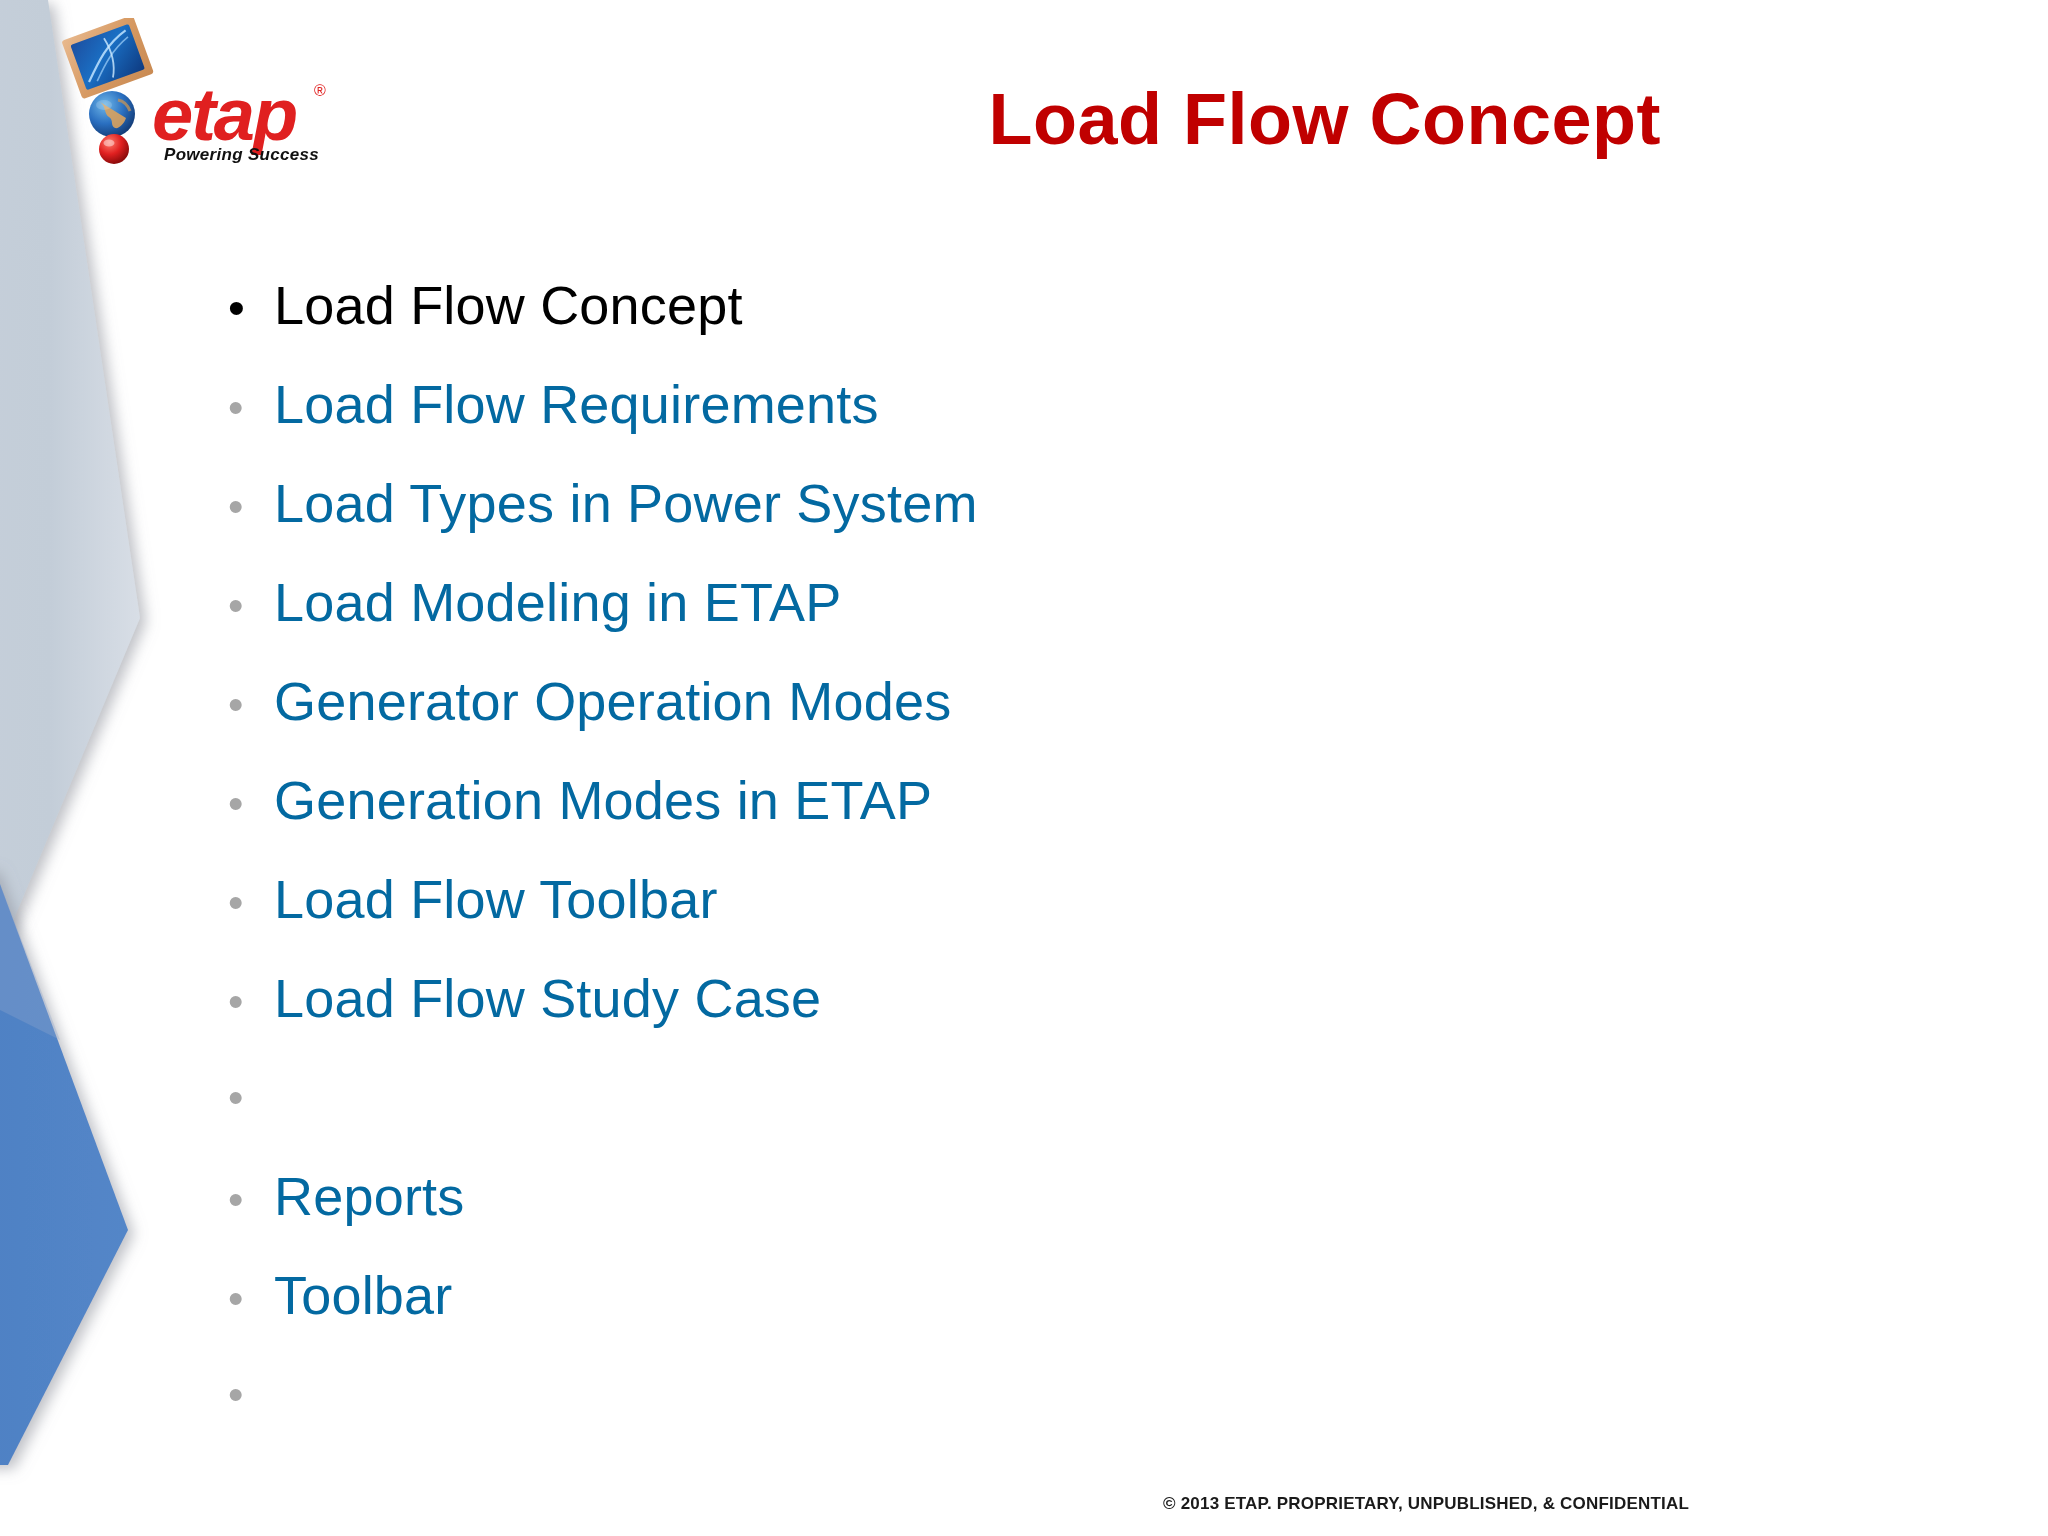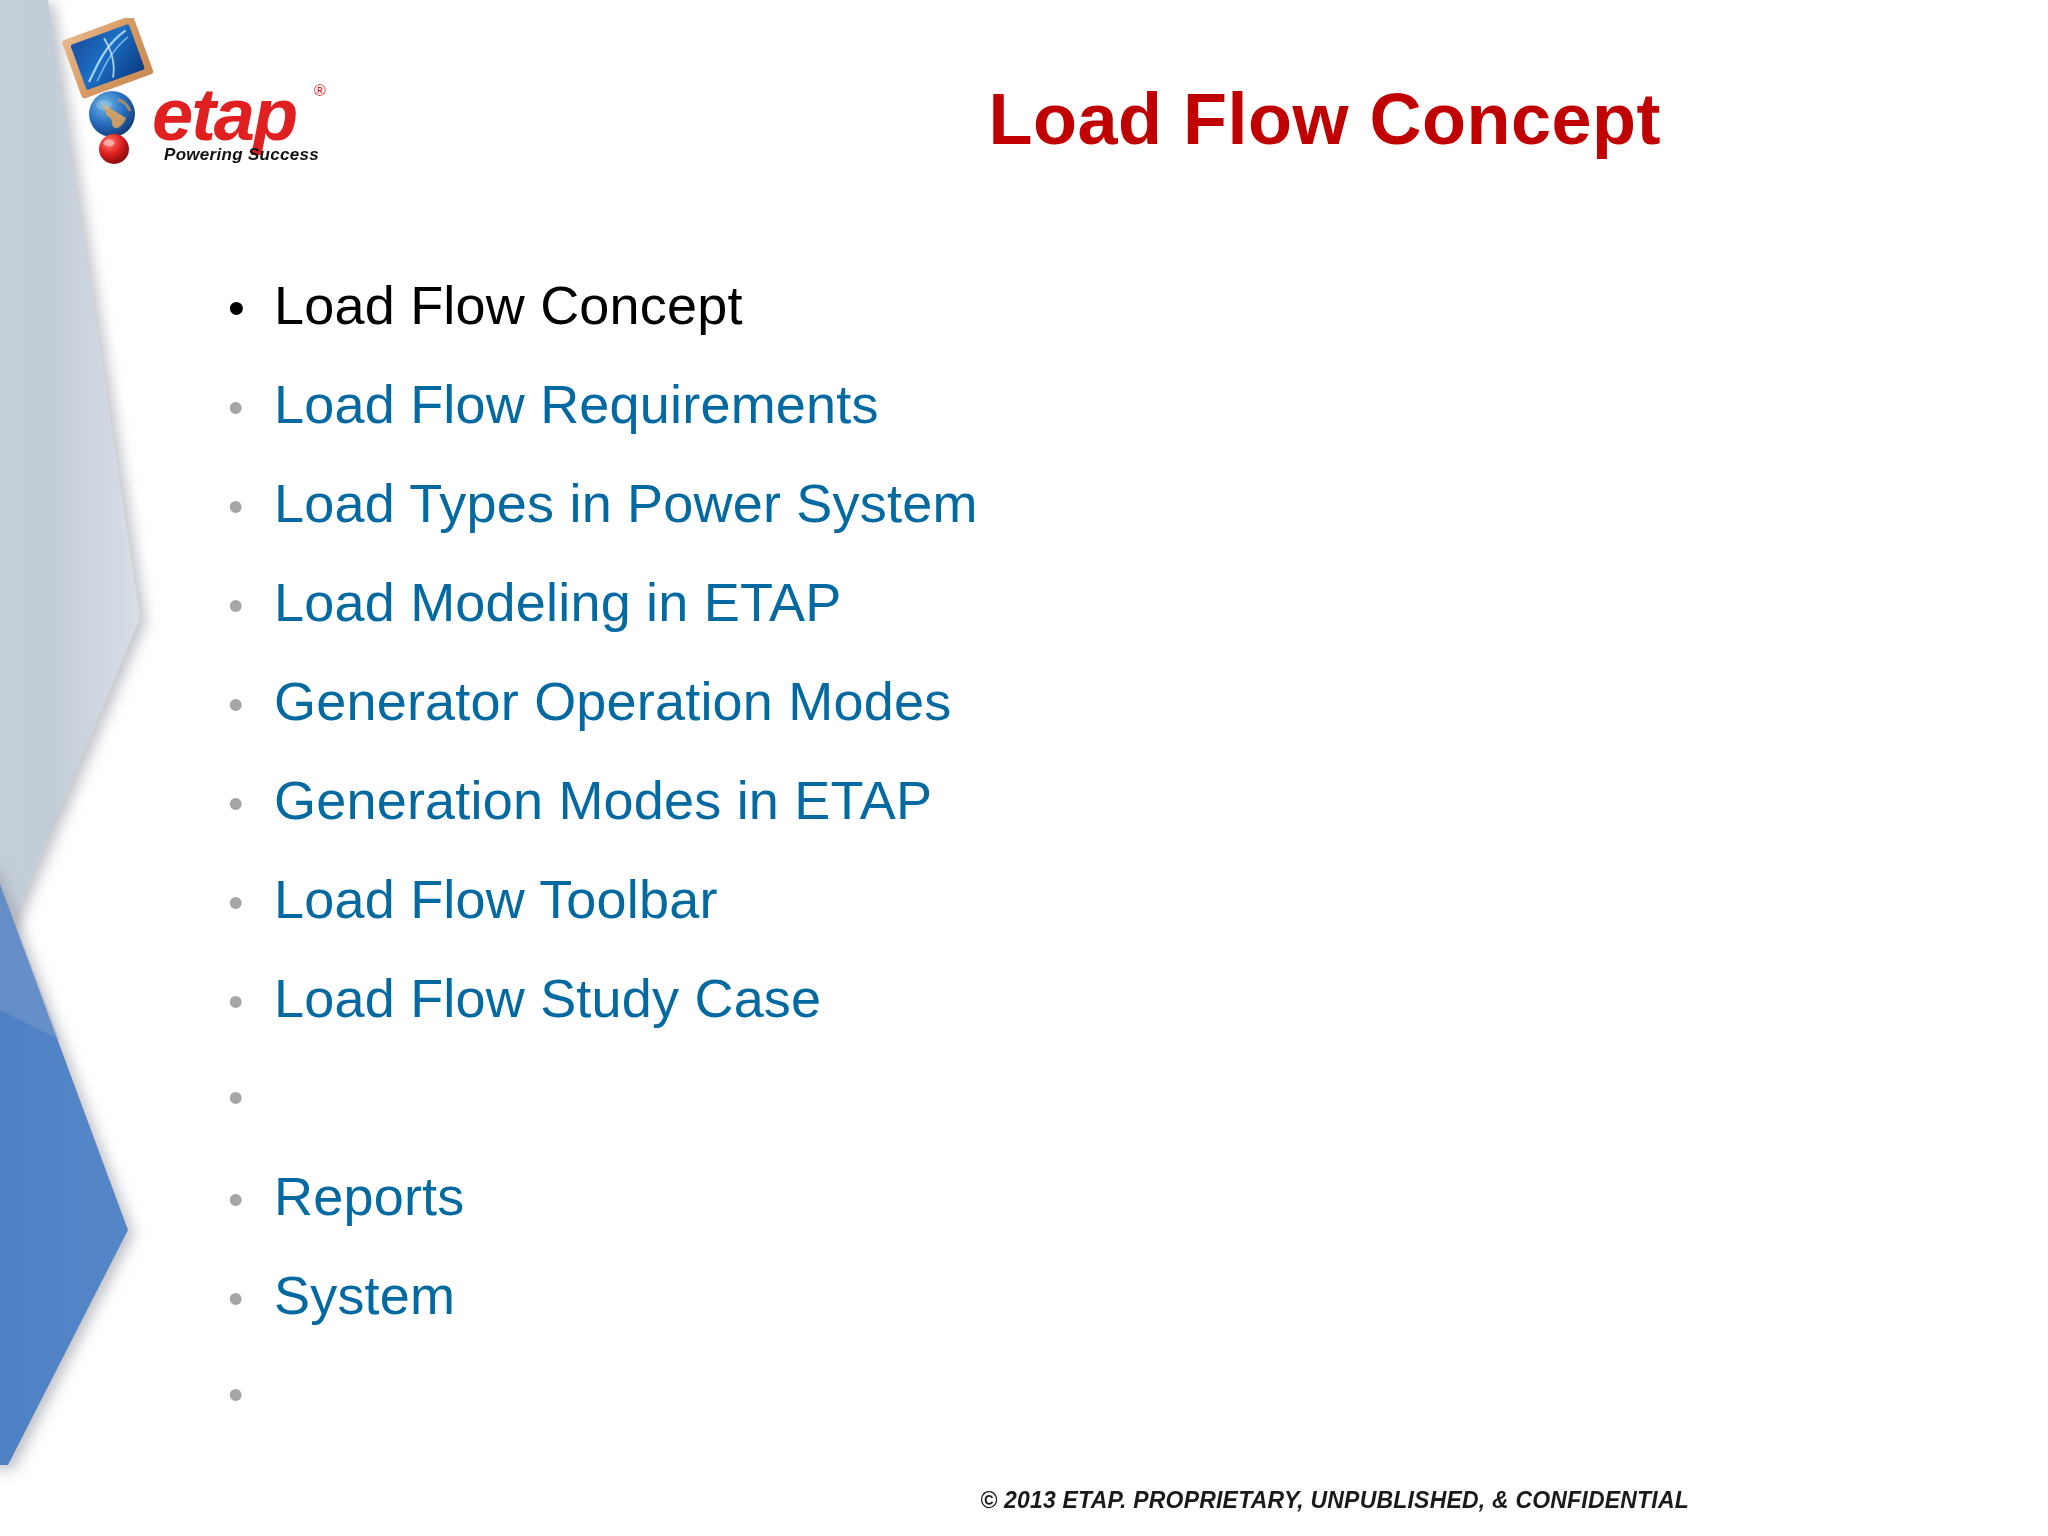--- a/index.html
+++ b/index.html
@@ -87,26 +87,25 @@
   .agenda-item.active .agenda-label {
     color: #000000;
   }
   .agenda-item.active .bullet { font-size: 48px; }
 
   
   .footer {
     position: absolute;
     right: 46px;
     bottom: 22px;
-    font-size: 23px;
+    font-size: 17px;
     font-weight: bold;
     color: #1a1a1a;
     letter-spacing: 0.2px;
     white-space: nowrap;
-    font-style: italic;
   }
 </style>
 </head>
 <body>
 
 <div class="slide">
 
   <div class="deco-layer">
     <svg class="deco-svg" width="260" height="1536" viewBox="0 0 260 1536" xmlns="http://www.w3.org/2000/svg">
       <defs>
@@ -237,21 +236,21 @@
       <span class="bullet">•</span>
     </div>
 
     <div class="agenda-item">
       <span class="bullet">•</span>
       <span class="agenda-label">Reports</span>
     </div>
 
     <div class="agenda-item">
       <span class="bullet">•</span>
-      <span class="agenda-label">System</span>
+      <span class="agenda-label">Toolbar</span>
     </div>
 
     <div class="agenda-item">
       <span class="bullet">•</span>
     </div>
 
   </div>
 
   <div class="footer">© 2013 ETAP. PROPRIETARY, UNPUBLISHED, &amp; CONFIDENTIAL</div>
 

